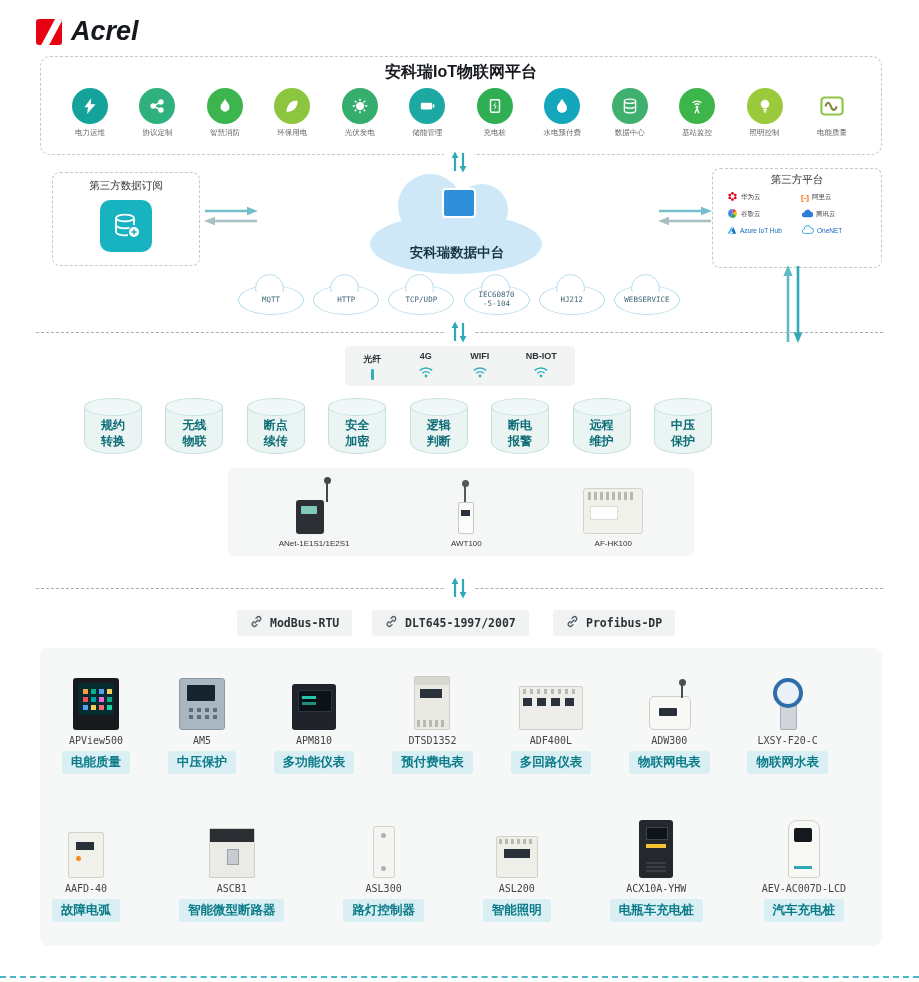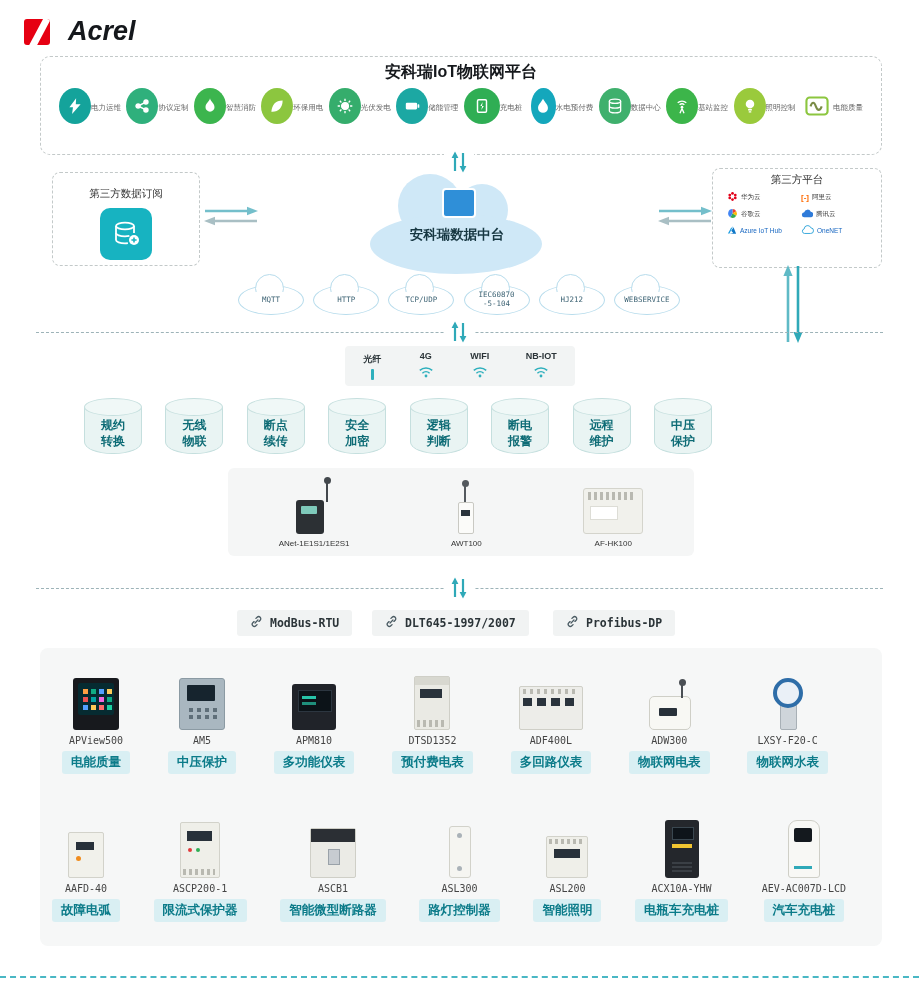--- a/index.html
+++ b/index.html
@@ -1,49 +1,49 @@
 <!DOCTYPE html>
 <html><head>
 <meta charset="utf-8">
 <style>
   html,body{margin:0;padding:0;background:#fff}
   .page{position:relative;width:919px;height:982px;background:#fff;overflow:hidden;
         font-family:"Liberation Sans","DejaVu Sans",sans-serif;color:#222}
   
-  .logo{position:absolute;left:24px;top:16px;display:flex;align-items:center;gap:18px}
+  .logo{position:absolute;left:36px;top:16px;display:flex;align-items:center;gap:9px}
   .logo-mark{width:26px;height:26px;background:#e60012;border-radius:3px;position:relative;overflow:hidden}
   .logo-mark::after{content:"";position:absolute;left:11px;top:-6px;width:7px;height:44px;background:#fff;transform:rotate(28deg)}
   .logo-text{font-size:27px;font-weight:bold;font-style:italic;color:#15181c}
   
   .plat-box{position:absolute;left:40px;top:56px;width:840px;height:97px;border:1px dashed #c3c9c9;border-radius:10px}
   .plat-title{position:absolute;top:5px;left:0;width:100%;text-align:center;font-size:16px;font-weight:bold;color:#15181c}
   .apps{position:absolute;left:18px;right:18px;top:31px;display:flex;justify-content:space-between}
-  .app{display:flex;flex-direction:row;align-items:center;width:62px}
+  .app{display:flex;flex-direction:column;align-items:center;width:62px}
   .appc{width:36px;height:36px;border-radius:50%;display:flex;align-items:center;justify-content:center}
   .appc.noface{background:none}
   .appt{font-size:7.5px;color:#666;margin-top:4px;white-space:nowrap}
   .ai{width:18px;height:18px;display:block}
   
   .varr{position:absolute;background:#fff;padding:1px 4px;z-index:6;line-height:0}
   
   .dash{position:absolute;left:36px;width:847px;height:0;border-top:1.5px dashed #9db3b8}
   .botline{position:absolute;left:0;top:976px;width:919px;height:0;border-top:2px dashed #49b7c4}
   
   .sub-box{position:absolute;left:52px;top:172px;width:146px;height:92px;border:1px dashed #c3c9c9;border-radius:8px;text-align:center}
-  .box-title{font-size:10.5px;color:#333;margin-top:14px}
+  .box-title{font-size:10.5px;color:#333;margin-top:6px}
   .db-icon{width:52px;height:52px;margin:7px auto 0;background:#17b3c1;border-radius:10px;display:flex;align-items:center;justify-content:center}
   
   .hub{position:absolute;left:368px;top:172px;width:178px;height:102px}
   .hub i{position:absolute;background:#cfe8f7;border-radius:50%;display:block}
   .hub .c1{bottom:0;left:2px;width:172px;height:60px}
   .hub .c2{top:2px;left:30px;width:64px;height:64px}
   .hub .c3{top:12px;left:88px;width:52px;height:52px}
   .hub-server{position:absolute;top:16px;left:74px;width:30px;height:26px;background:#2f8fd8;border:2px solid #fff;border-radius:4px;z-index:2}
   .hub-server i{display:block;height:4px;background:#fff;opacity:.9;margin:4px 4px 0;border-radius:1px}
-  .hub-label{position:absolute;top:54px;left:0;width:100%;text-align:center;font-size:13.5px;font-weight:bold;color:#173742;z-index:3}
+  .hub-label{position:absolute;top:72px;left:0;width:100%;text-align:center;font-size:13.5px;font-weight:bold;color:#173742;z-index:3}
   
   .tp-box{position:absolute;left:712px;top:168px;width:168px;height:98px;border:1px dashed #c3c9c9;border-radius:8px}
   .tp-title{text-align:center;font-size:10.5px;color:#333;margin-top:4px}
   .vendors{display:grid;grid-template-columns:1fr 1fr;gap:5px 4px;padding:4px 10px 0 14px}
   .vendor{display:flex;align-items:center;gap:3px;font-size:6.5px;color:#333;white-space:nowrap}
   .alimark{color:#ff6a00;font-weight:bold;font-size:8px}
   .azlabel{color:#1565c0}
   
   .harr{position:absolute;line-height:0}
   
@@ -700,29 +700,20 @@
   <div class="prow prow2">
     <div class="prod">
       <div class="pimg">
           <div class="dv d-aafd"></div>
         </div>
       <div class="pmodel">AAFD-40</div>
       <div class="pchip">故障电弧</div>
     </div>
     <div class="prod">
       <div class="pimg">
-          <div class="dv d-ascp">
-            <i class="strip"></i>
-          </div>
-        </div>
-      <div class="pmodel">ASCP200-1</div>
-      <div class="pchip">限流式保护器</div>
-    </div>
-    <div class="prod">
-      <div class="pimg">
           <div class="dv d-ascb"></div>
         </div>
       <div class="pmodel">ASCB1</div>
       <div class="pchip">智能微型断路器</div>
     </div>
     <div class="prod">
       <div class="pimg">
           <div class="dv d-asl3"></div>
         </div>
       <div class="pmodel">ASL300</div>

